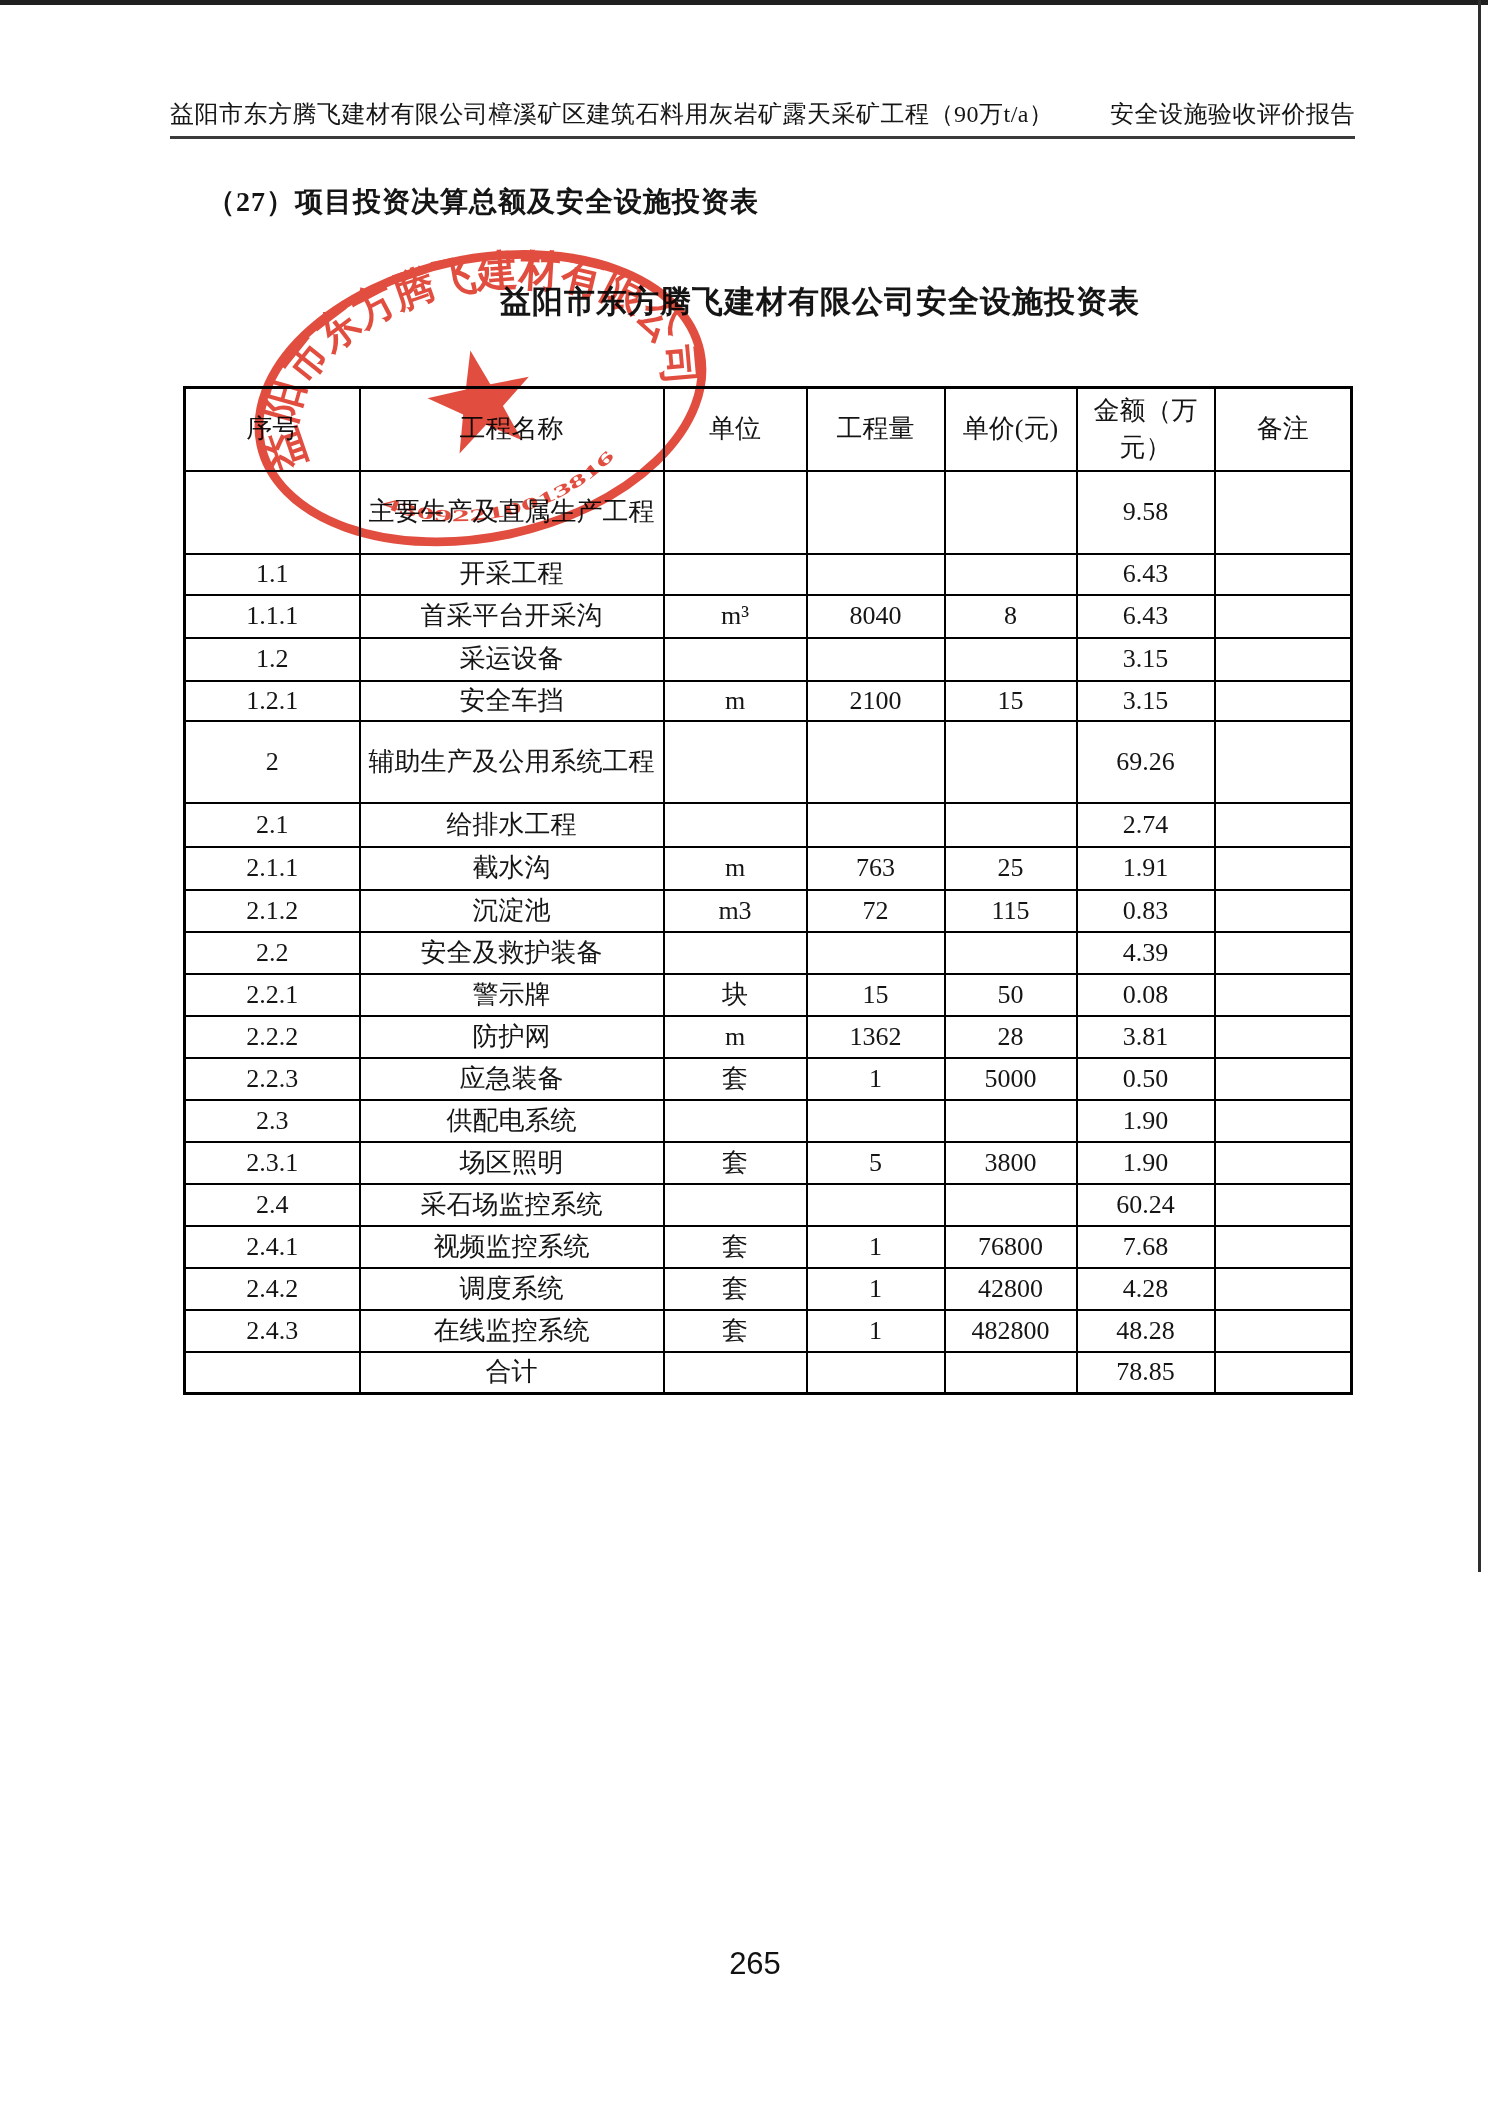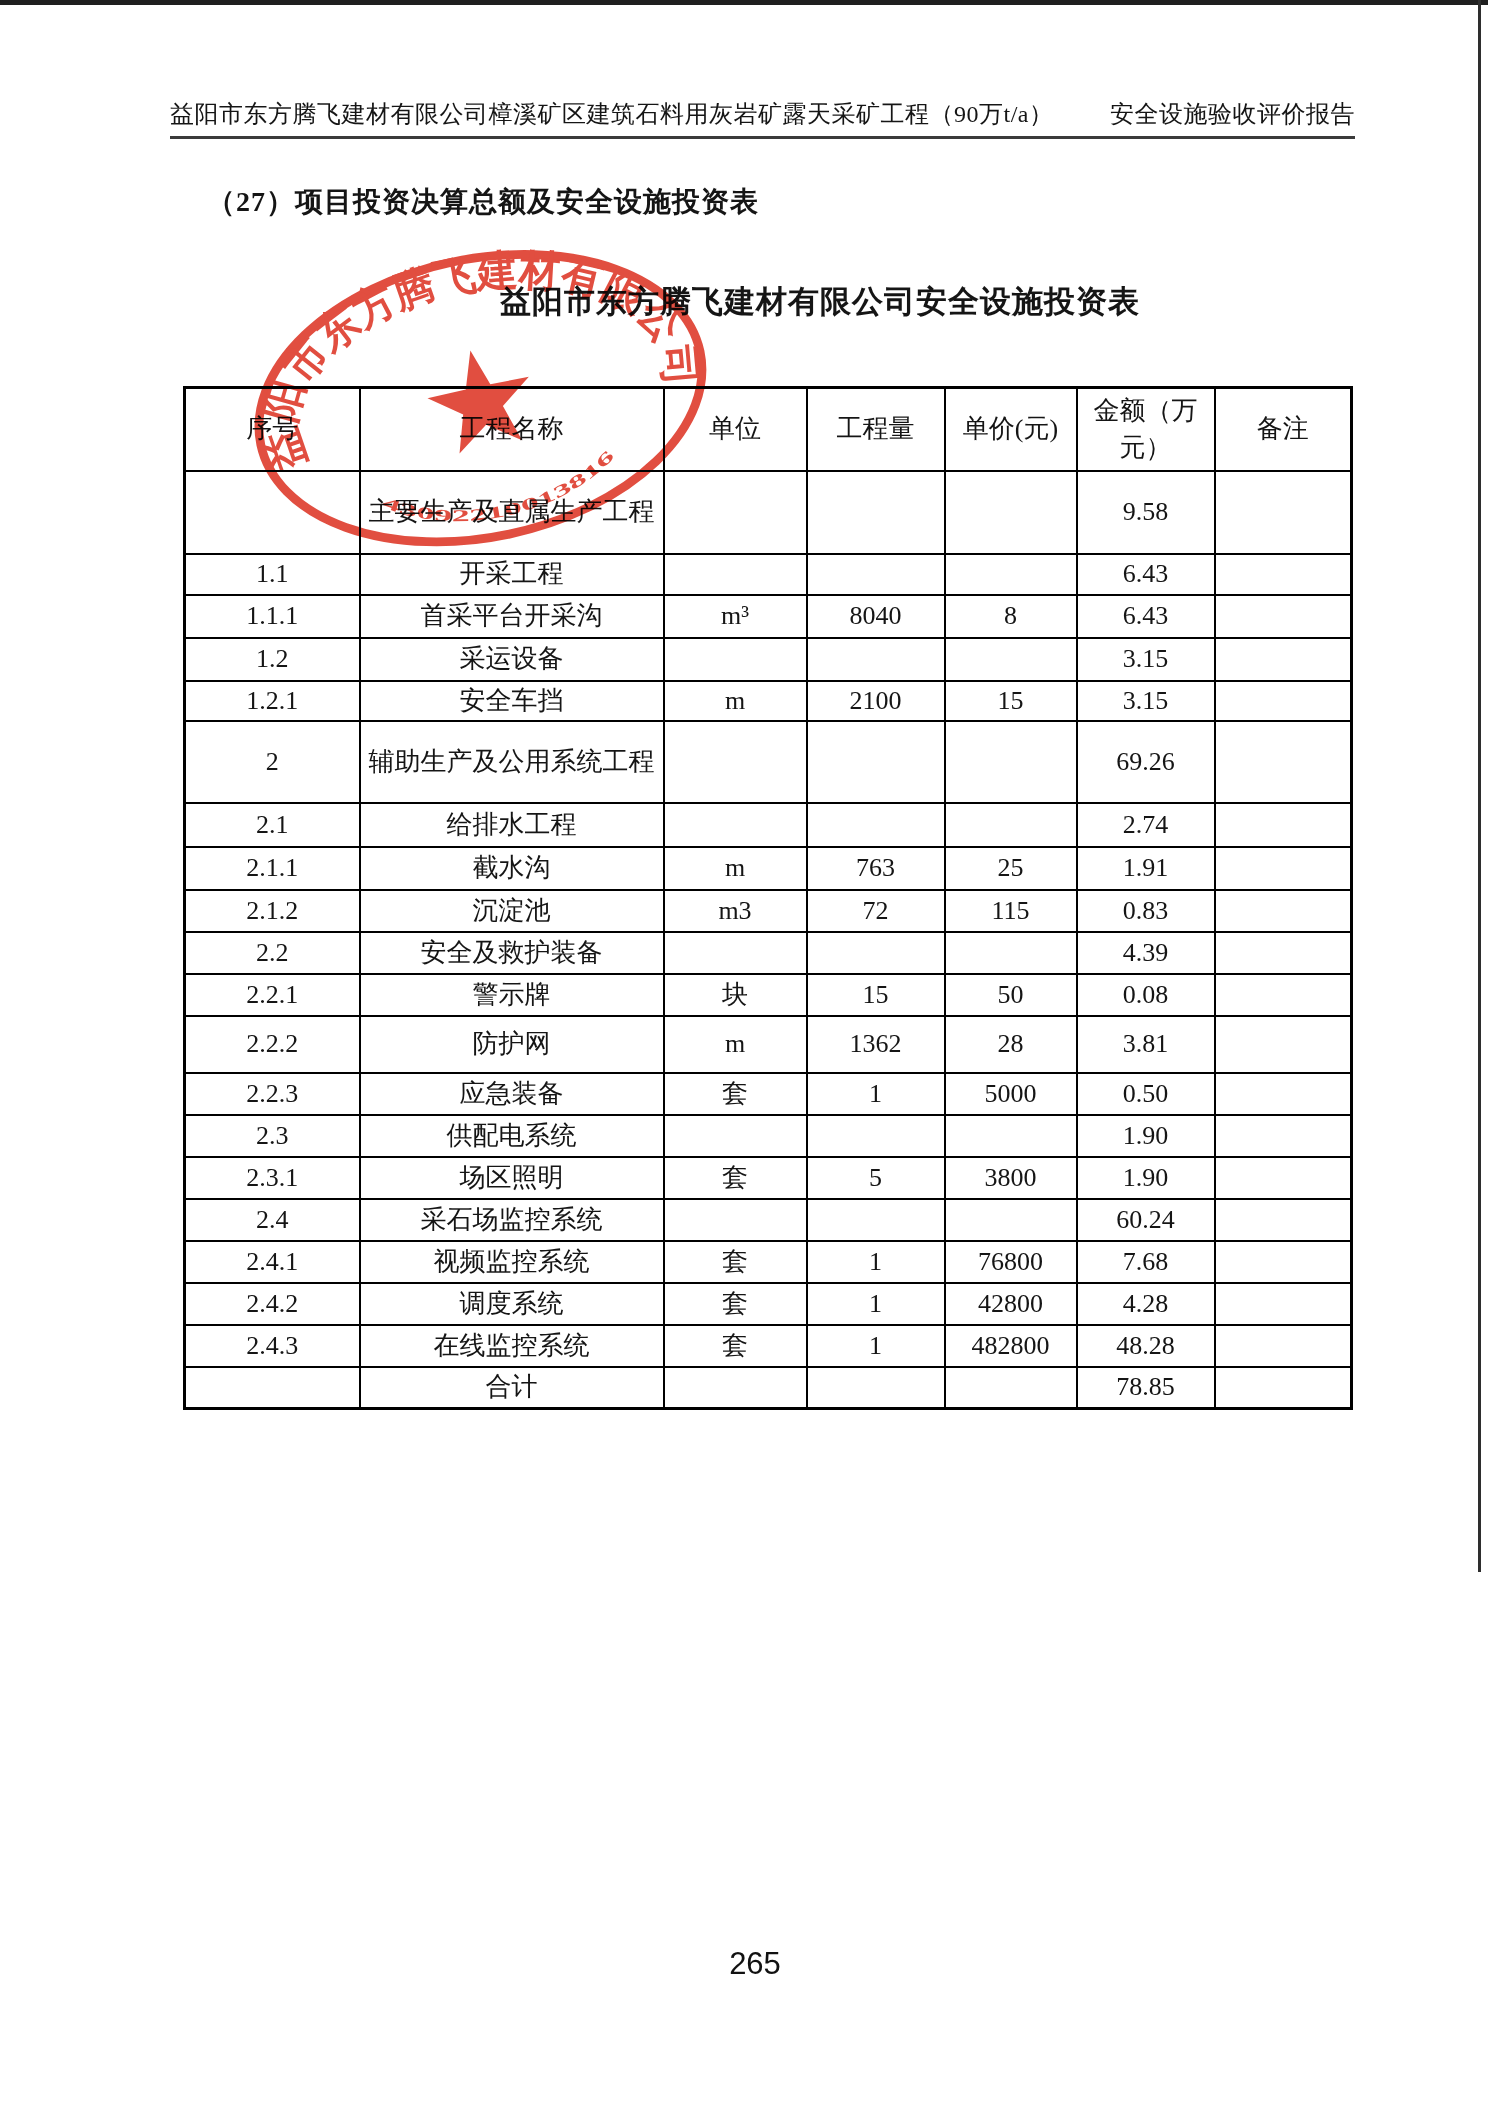--- a/index.html
+++ b/index.html
@@ -195,21 +195,21 @@
         </tr>
         <tr style="height: 42px;">
           <td>2.2.1</td>
           <td>警示牌</td>
           <td>块</td>
           <td>15</td>
           <td>50</td>
           <td>0.08</td>
           <td></td>
         </tr>
-        <tr style="height: 57px; padding-left: 44px;">
+        <tr style="height: 42px; padding-left: 44px;">
           <td>2.2.2</td>
           <td>防护网</td>
           <td>m</td>
           <td>1362</td>
           <td>28</td>
           <td>3.81</td>
           <td></td>
         </tr>
         <tr style="height: 42px;">
           <td>2.2.3</td>

